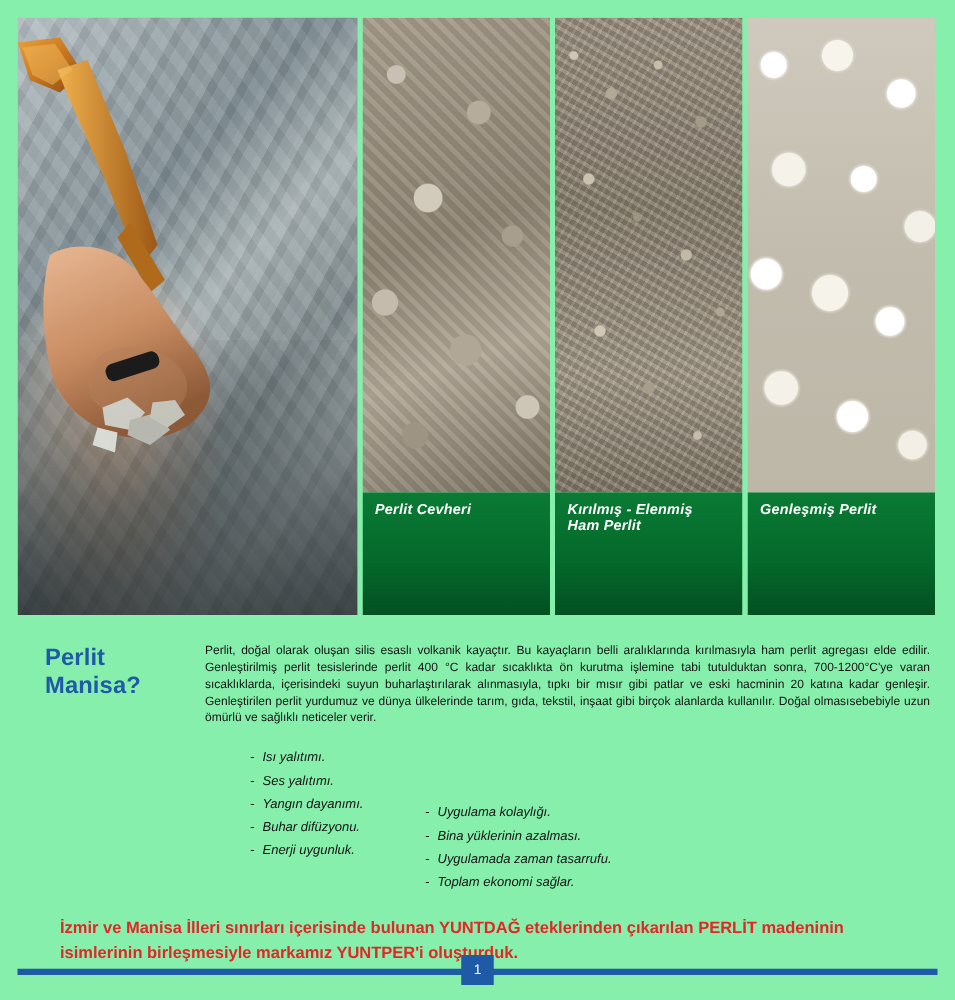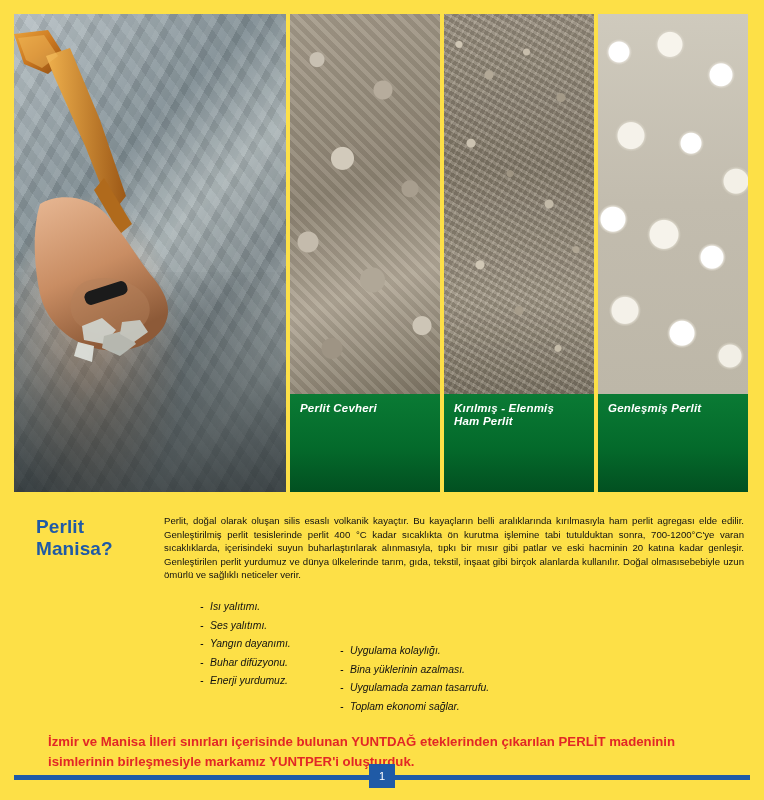--- a/index.html
+++ b/index.html
@@ -10,21 +10,21 @@
     width: 764px;
     height: 800px;
     background: #ffffff;
     font-family: "Liberation Sans", sans-serif;
     overflow: hidden;
   }
   .page {
     position: relative;
     width: 764px;
     height: 800px;
-    background: #fde047;
+    background: #86efac;
     box-sizing: border-box;
     padding: 14px 14px 0 14px;
   }
 
   
   .photo-band {
     position: relative;
     width: 736px;
     height: 478px;
     display: flex;
@@ -322,21 +322,21 @@
       <div class="title">Perlit Manisa?</div>
       <div class="intro-para">Perlit, doğal olarak oluşan silis esaslı volkanik kayaçtır. Bu kayaçların belli aralıklarında kırılmasıyla ham perlit agregası elde edilir. Genleştirilmiş perlit tesislerinde perlit 400 °C kadar sıcaklıkta ön kurutma işlemine tabi tutulduktan sonra, 700-1200°C'ye varan sıcaklıklarda, içerisindeki suyun buharlaştırılarak alınmasıyla, tıpkı bir mısır gibi patlar ve eski hacminin 20 katına kadar genleşir. Genleştirilen perlit yurdumuz ve dünya ülkelerinde tarım, gıda, tekstil, inşaat gibi birçok alanlarda kullanılır. Doğal olmasısebebiyle uzun ömürlü ve sağlıklı neticeler verir.</div>
     </div>
 
     <div class="lists">
       <div class="list-col">
         <div class="list-item"><span class="dash">-</span><span>Isı yalıtımı.</span></div>
         <div class="list-item"><span class="dash">-</span><span>Ses yalıtımı.</span></div>
         <div class="list-item"><span class="dash">-</span><span>Yangın dayanımı.</span></div>
         <div class="list-item"><span class="dash">-</span><span>Buhar difüzyonu.</span></div>
-        <div class="list-item"><span class="dash">-</span><span>Enerji yurdumuz.</span></div>
+        <div class="list-item"><span class="dash">-</span><span>Enerji uygunluk.</span></div>
       </div>
       <div class="list-col wide">
         <div class="list-item"><span class="dash">-</span><span>Uygulama kolaylığı.</span></div>
         <div class="list-item"><span class="dash">-</span><span>Bina yüklerinin azalması.</span></div>
         <div class="list-item"><span class="dash">-</span><span>Uygulamada zaman tasarrufu.</span></div>
         <div class="list-item"><span class="dash">-</span><span>Toplam ekonomi sağlar.</span></div>
       </div>
     </div>
 
     <div class="slogan">

